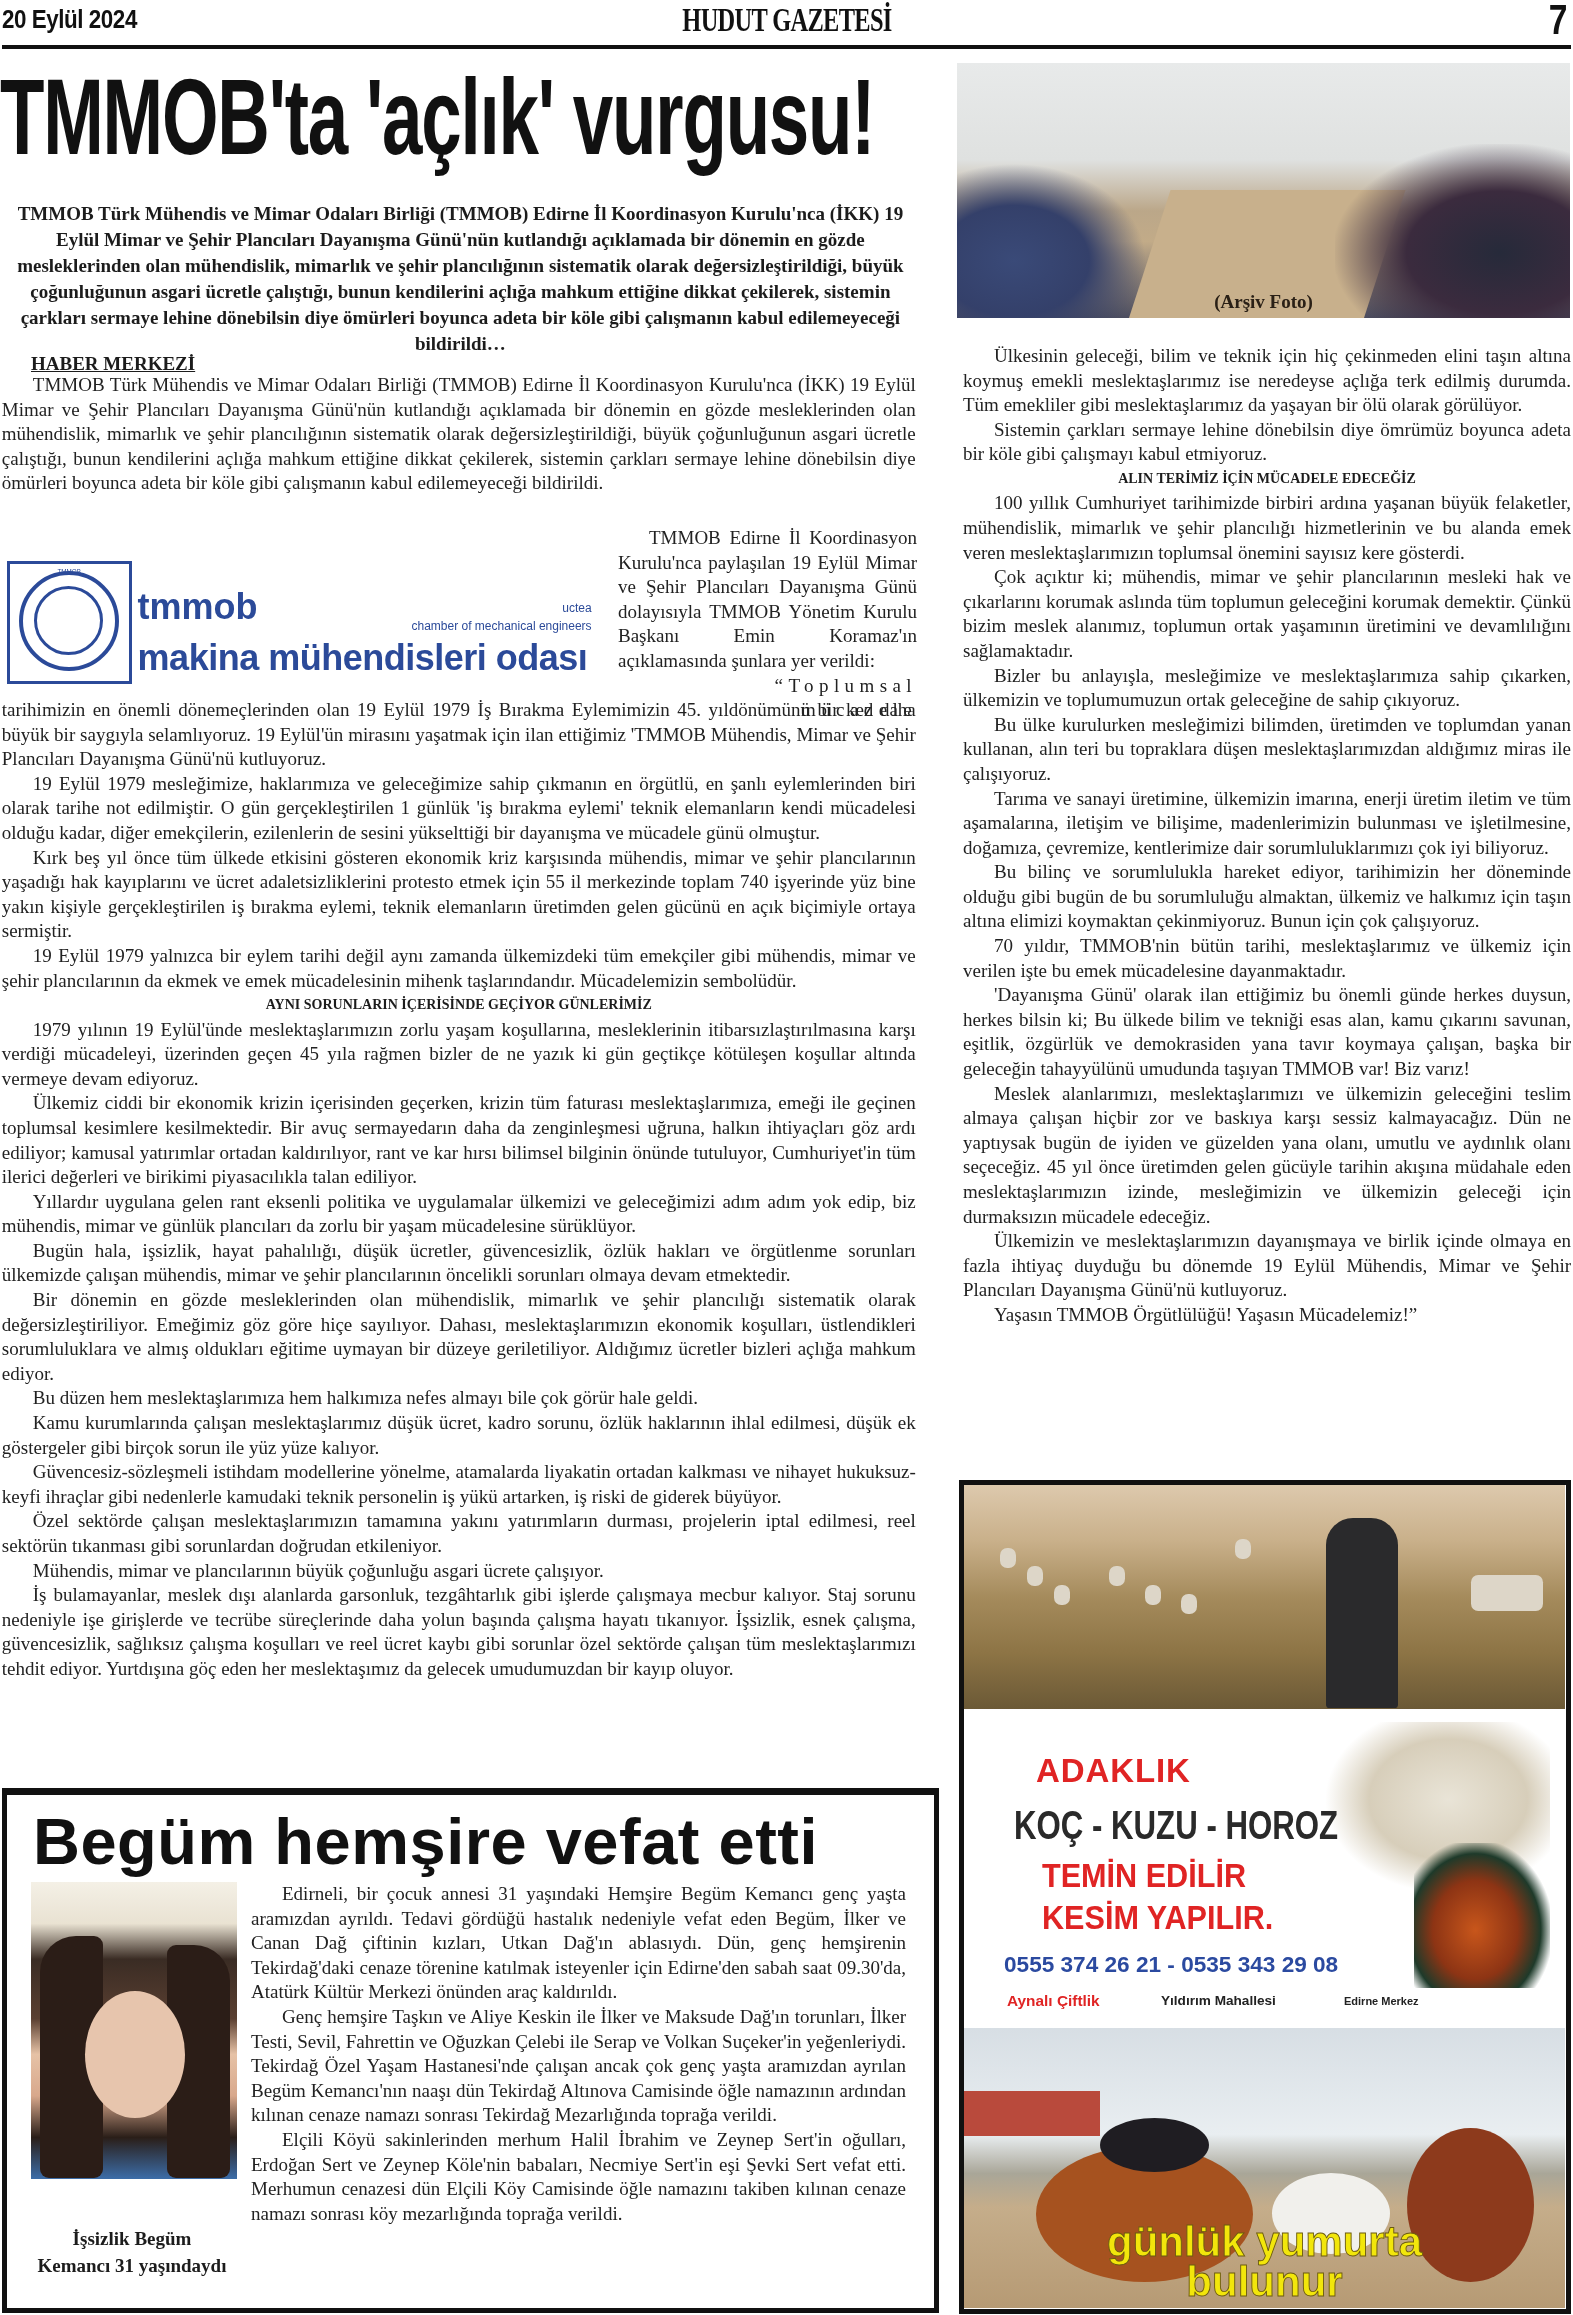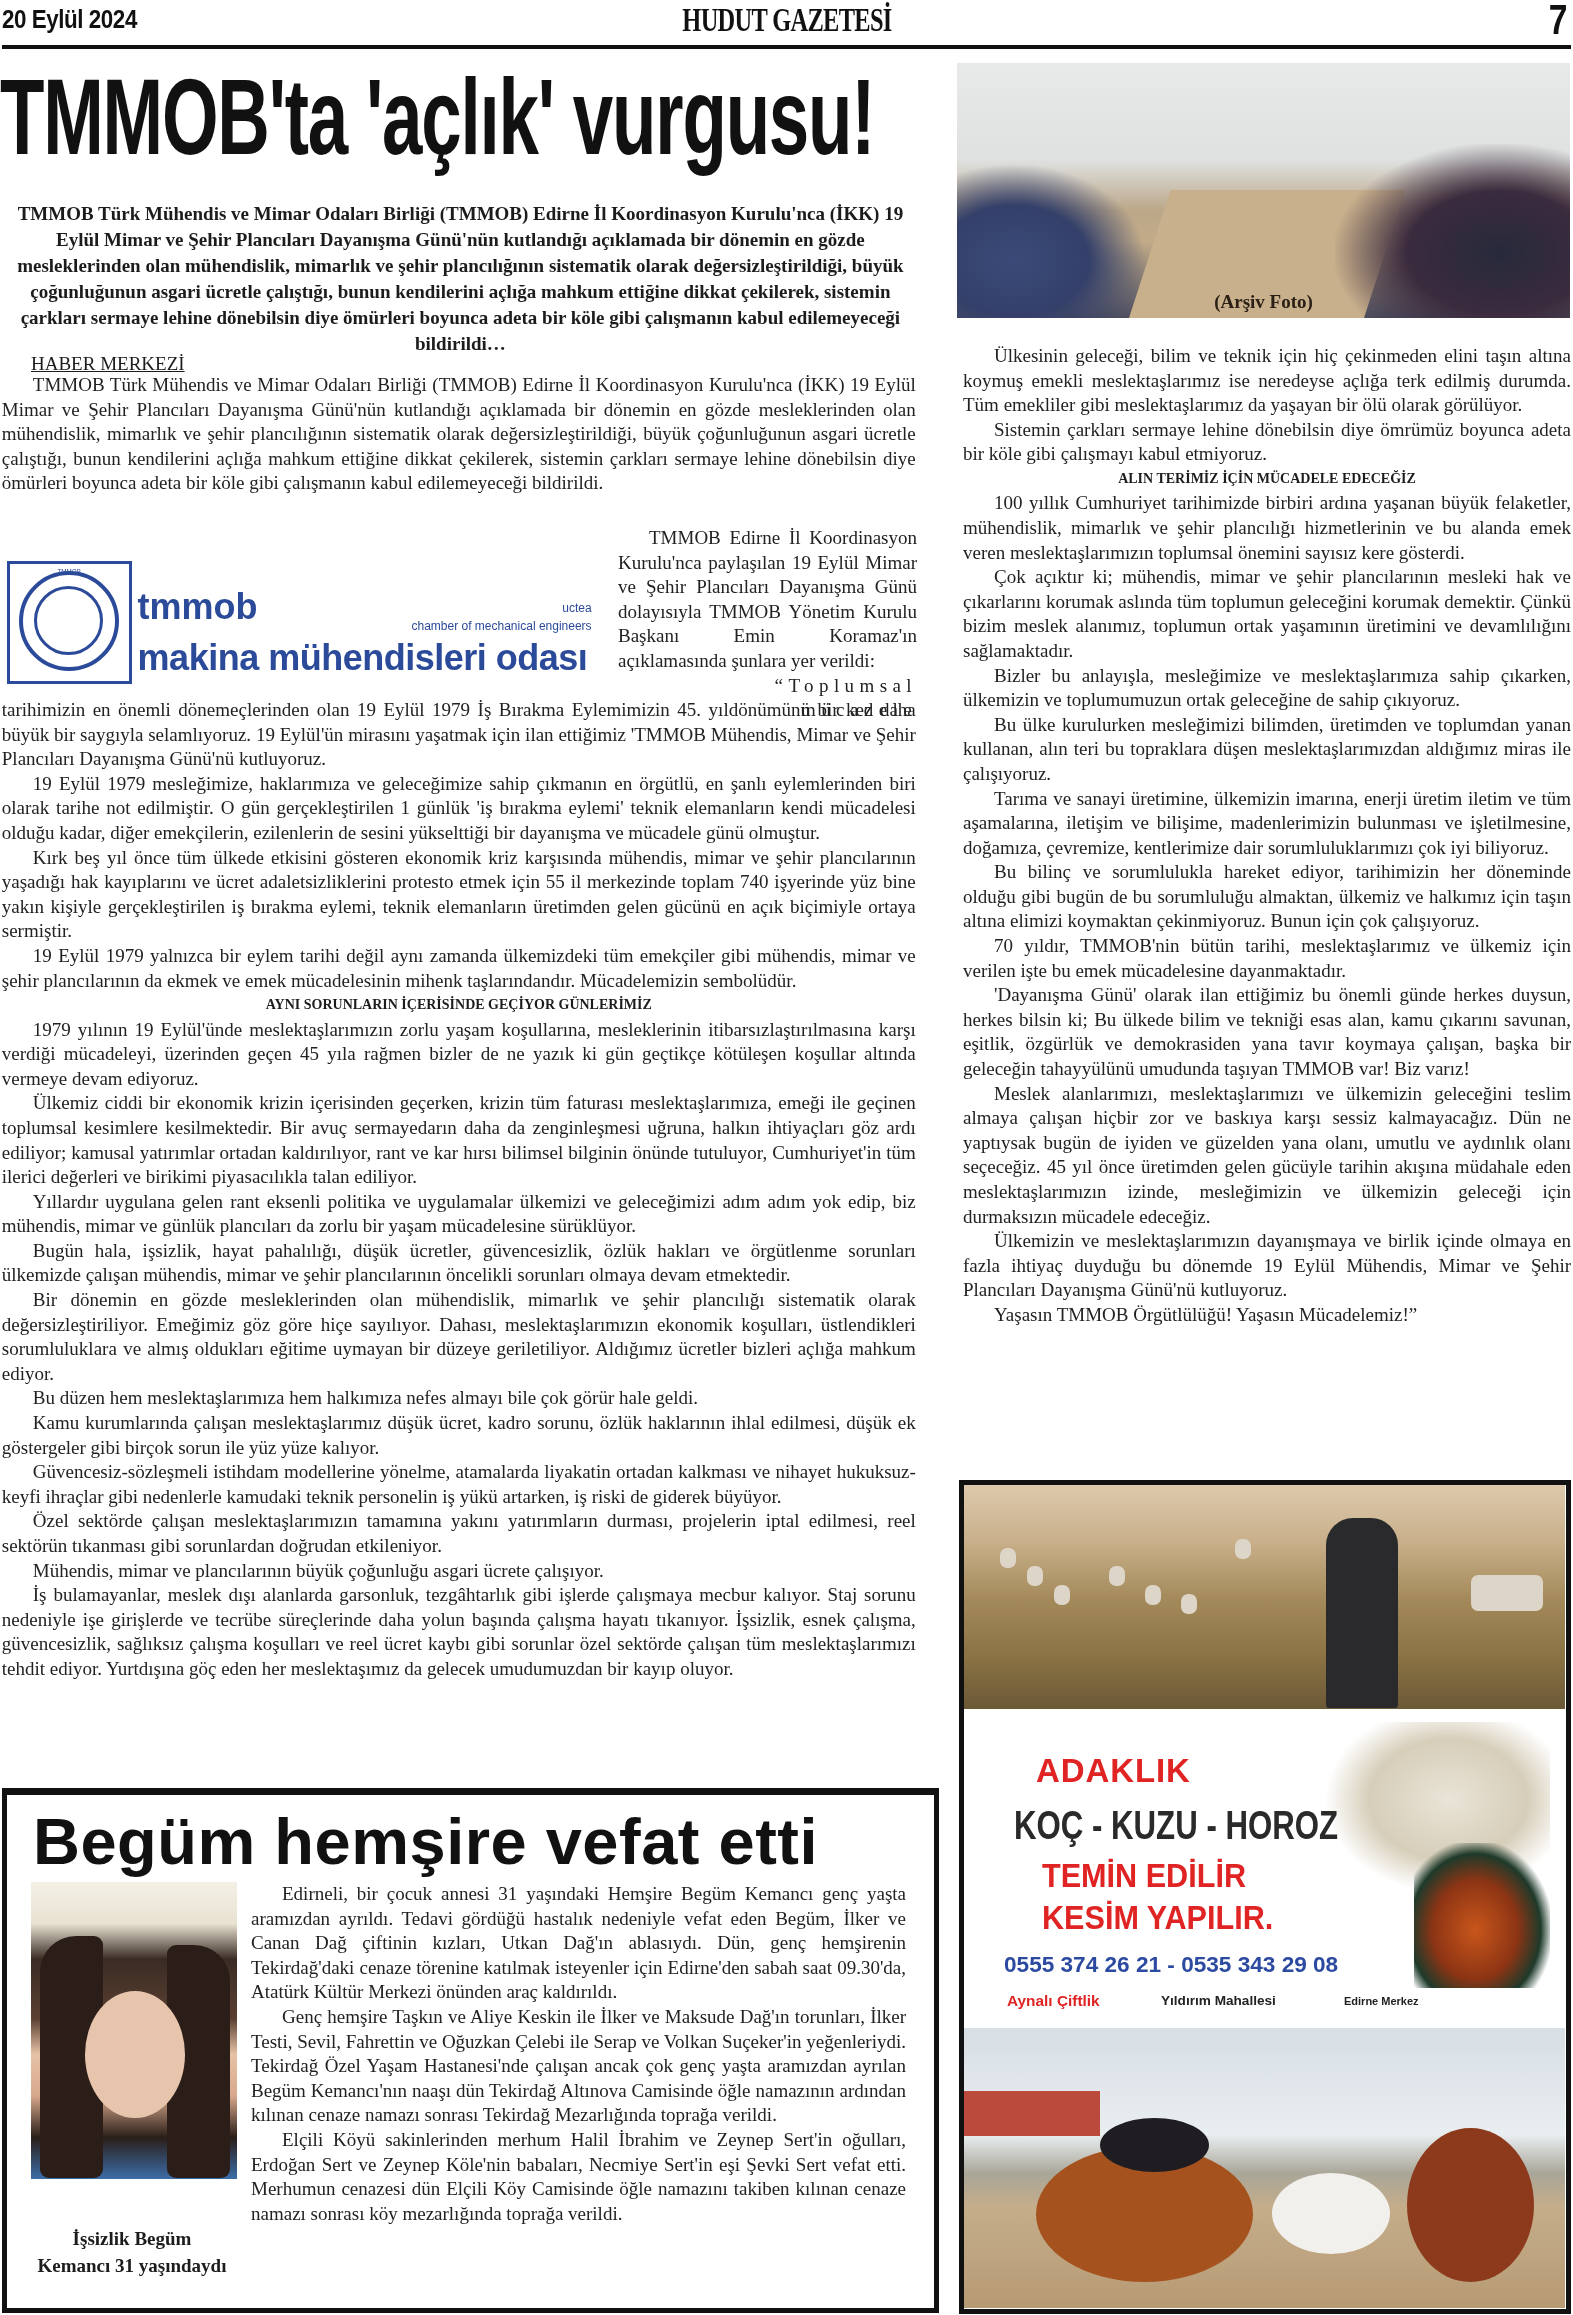--- a/index.html
+++ b/index.html
@@ -10,21 +10,21 @@
   .mast-date { left: 1.8px; top: 3.6px; font-family: "Liberation Sans", sans-serif; font-weight: bold; font-size: 26px; color: #111; transform: scaleX(0.86); transform-origin: left top; letter-spacing: -0.5px; }
   .mast-name { left: 633px; top: 1.8px; width: 308px; text-align: center; font-family: "Liberation Serif", serif; font-weight: bold; font-size: 33px; color: #111; transform: scaleX(0.74); transform-origin: center top; letter-spacing: -0.9px; }
   .mast-page { right: 5.4px; top: -3.6px; font-family: "Liberation Sans", sans-serif; font-weight: bold; font-size: 42px; color: #111; transform: scaleX(0.8); transform-origin: right top; }
   .mast-rule { left: 1.8px; top: 45px; width: 1569px; height: 3.6px; background: #111; }
 
   
   .headline { left: 0px; top: 63px; width: 995px; font-family: "Liberation Sans", sans-serif; font-weight: bold; font-size: 107px; line-height: 109px; color: #111; transform: scaleX(0.68); transform-origin: left top; letter-spacing: -1.8px; white-space: nowrap; }
 
   
   .spot { left: 5.4px; top: 201px; width: 910px; font-weight: bold; font-size: 19px; line-height: 26px; text-align: center; color: #1c1c1c; }
-  .byline { left: 31px; top: 353px; font-weight: normal; font-size: 19px; text-decoration: underline; color: #1c1c1c; }
+  .byline { left: 31px; top: 353px; font-weight: bold; font-size: 19px; text-decoration: underline; color: #1c1c1c; }
 
   .col-text { font-size: 19px; line-height: 24.6px; text-align: justify; color: #222; }
   .col-text p { margin: 0; text-indent: 31px; }
   .col-text p.noind { text-indent: 0; }
   .col-text h3 { margin: 0; font-size: 14px; font-weight: bold; text-align: center; line-height: 24.4px; color: #1c1c1c; }
 
   .left-top { left: 1.8px; top: 373px; width: 914px; }
   .left-side { left: 618px; top: 526px; width: 299px; }
   .left-cont { left: 1.8px; top: 698px; width: 914px; }
 
@@ -175,20 +175,24 @@
   <div class="ad-farm">Aynalı Çiftlik</div>
   <div class="ad-addr1">Yıldırım Mahallesi</div>
   <div class="ad-addr2">Edirne Merkez</div>
   <div class="ad-chickens">
     <div class="barn"></div>
     <div class="hen" style="left:72px;top:118px;width:217px;height:136px;background:#a6521f"></div>
     <div class="hen" style="left:308px;top:145px;width:118px;height:81px;background:#f1f0ec"></div>
     <div class="hen" style="left:443px;top:100px;width:127px;height:154px;background:#8d3a1c"></div>
     <div class="hen" style="left:136px;top:90px;width:109px;height:54px;background:#1f1d22"></div>
   </div>
+  <div class="ad-gunluk">
+    <div>günlük yumurta</div>
+    <div>bulunur</div>
+  </div>
 </div>
 
 <div class="abs obit-box"></div>
 <div class="abs obit-title">Begüm hemşire vefat etti</div>
 <div class="abs obit-photo">
   <div class="hair-l"></div>
   <div class="hair-r"></div>
   <div class="face"></div>
 </div>
 <div class="abs obit-caption">

